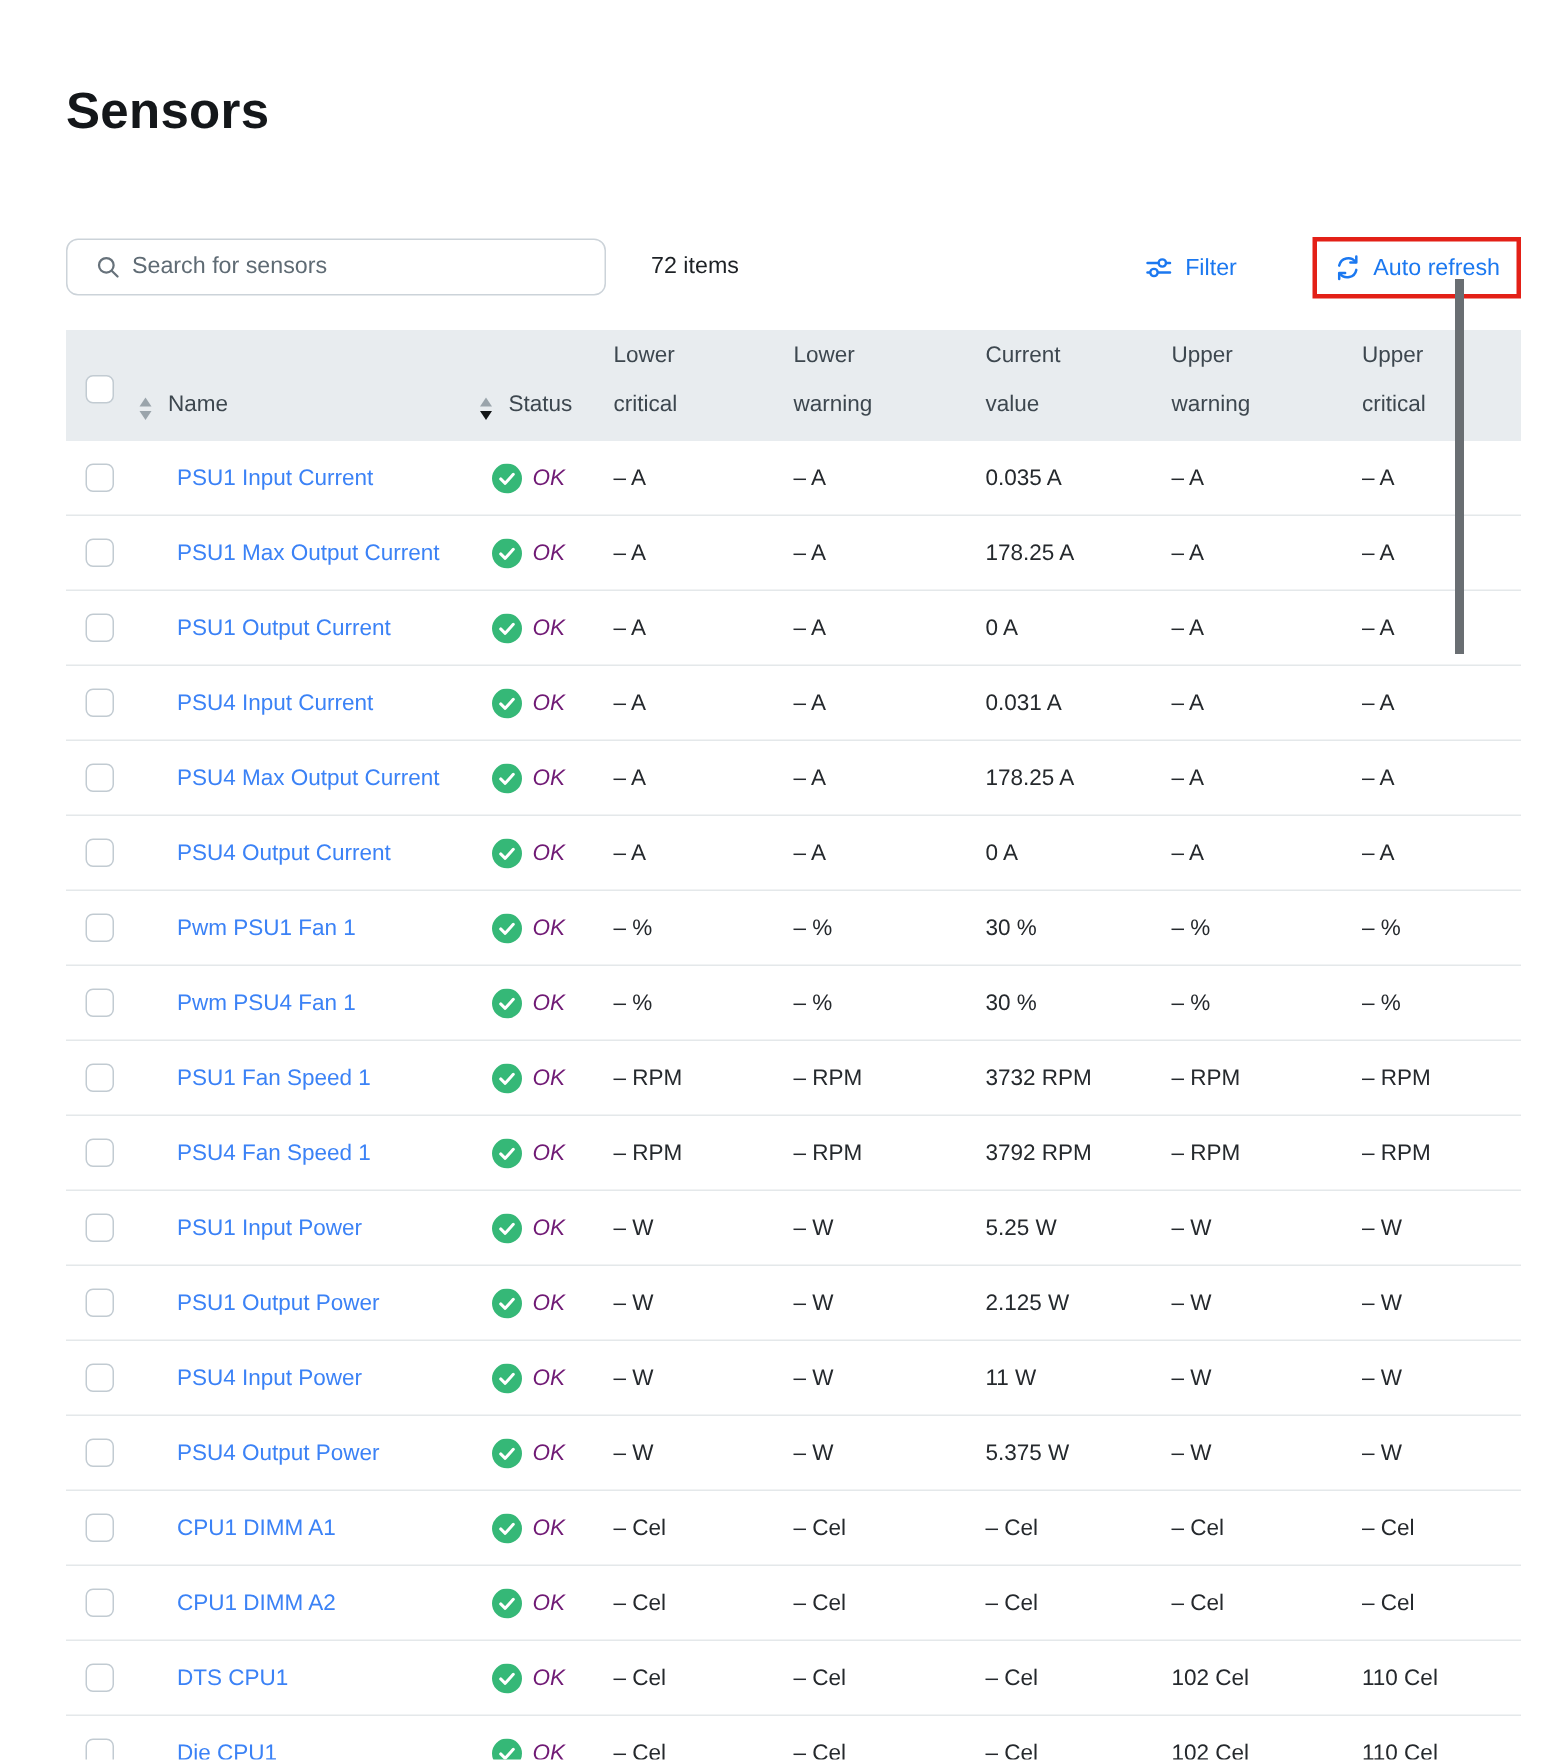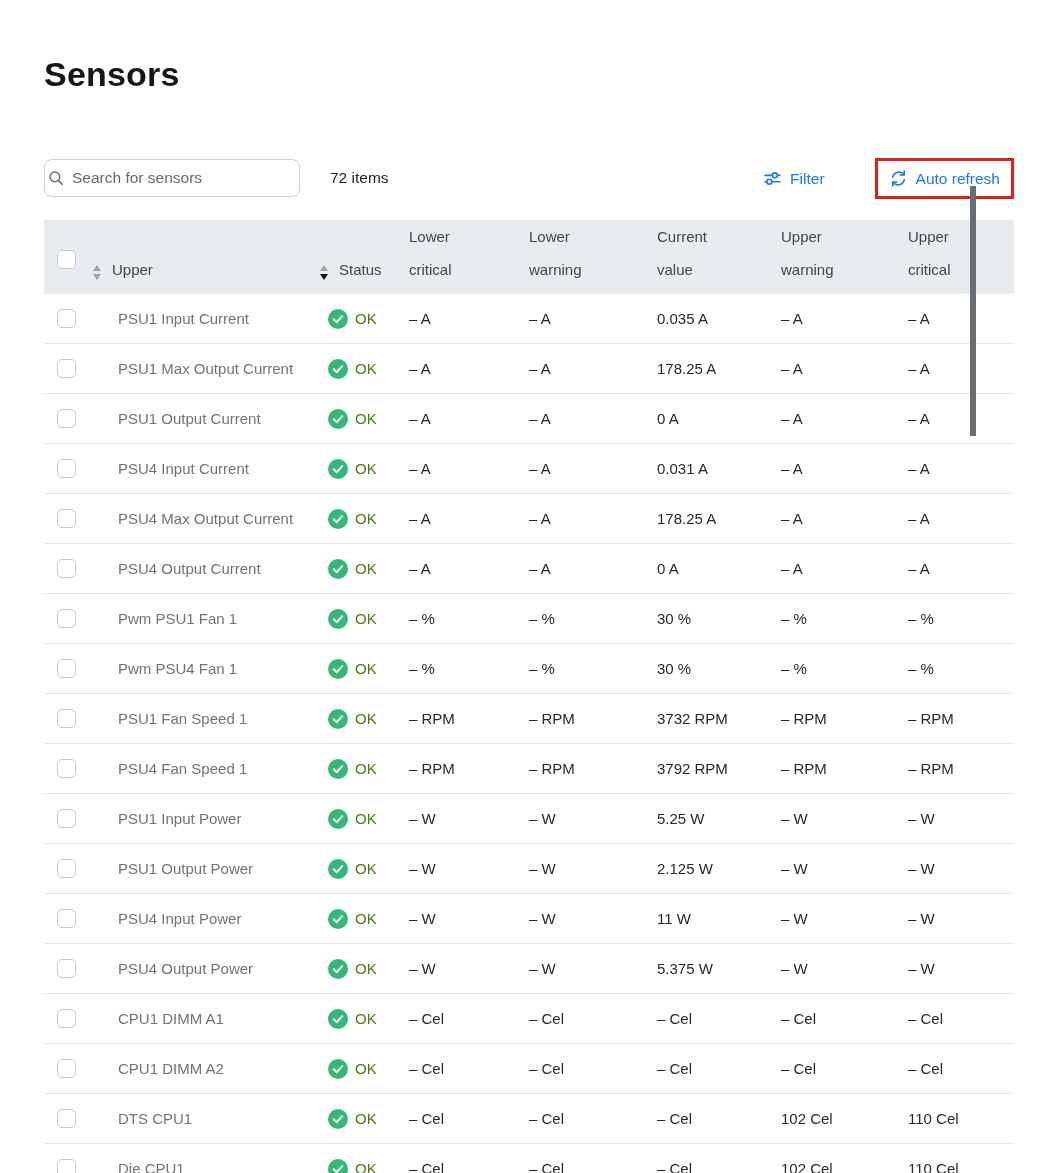--- a/index.html
+++ b/index.html
@@ -4,22 +4,22 @@
 <style>
   * { margin:0; padding:0; box-sizing:border-box; }
   html,body { width:1042px; height:1173px; overflow:hidden; background:#fff;
     font-family:"Liberation Sans", sans-serif; color:#1a1e21; }
   .page { position:relative; width:1042px; height:1173px; padding:26px 28px 0 44px;margin-top:25px; }
 
   .page-title { font-size:34px; font-weight:600; letter-spacing:0.2px; color:#14171a; margin-top:4px; }
 
   
   .toolbar { display:flex; align-items:center; margin-top:60px; height:48px; }
-  .search-box { display:flex; align-items:center; width:256px; height:38px;
-    border:1px solid #ccd3d9; border-radius:8px; padding:0 2px; background:#fff; }
+  .search-box { display:flex; align-items:center; width:360px; height:38px;
+    border:1px solid #ccd3d9; border-radius:8px; padding:0 18px; background:#fff; }
   .search-box input { border:none; outline:none; flex:1; font-size:15.5px; color:#2a3138;
     font-family:"Liberation Sans", sans-serif; margin-left:7px; background:transparent; }
   .search-box input::placeholder { color:#5f6b74; opacity:1; }
   .items-count { margin-left:30px; font-size:15.5px; color:#1d2125; }
   .spacer { flex:1; }
   .link-btn { display:flex; align-items:flex-end; gap:8px; background:none; border:none;
     color:#1b78f0; font-size:15.5px; font-weight:500; cursor:pointer;
     font-family:"Liberation Sans", sans-serif; }
   .annotation-box { margin-left:50px; border:3px solid #e32017; padding:8px 11px;
     display:flex; align-items:center; background:#fff; }
@@ -40,22 +40,22 @@
   .tri-down { width:0; height:0; border-left:4.5px solid transparent; border-right:4.5px solid transparent;
     border-top:6px solid #9aa4ab; }
   .tri-active { border-top-color:#121517; border-bottom-color:#121517; }
 
   .checkbox { width:19px; height:19px; border:1px solid #c2cbd2; border-radius:5px;
     background:#fff; cursor:pointer; }
 
   .tr { height:50px; align-items:center; border-bottom:1px solid #e4e8ea; background:#fff; }
   .td { font-size:15px; color:#25292d; }
   .td-check { padding-left:13px; }
-  .td-name { padding-left:25px; color:#737373; }
-  .td-status { display:flex; align-items:center; gap:7px; padding-left:8px; color:#4d7c0f; }
+  .td-name { padding-left:25px; color:#3b82f6; }
+  .td-status { display:flex; align-items:center; gap:7px; padding-left:8px; color:#701a75;font-style:italic; }
   .ok-badge { width:20px; height:20px; flex:0 0 20px; }
 
   .scrollbar-thumb { position:absolute; left:970px; top:161px; width:6px; height:250px;
     background:#696e72; }
   
 </style>
 </head>
 <body>
 
 <div class="page">
@@ -103,21 +103,21 @@
   <div class="sensors-table">
     <div class="grid-row thead">
       <div class="th th-check">
         <div class="checkbox"></div>
       </div>
       <div class="th">
         <span class="sort-arrows">
           <span class="tri-up"></span>
             <span class="tri-down"></span>
         </span>
-        <span class="th-label">Upper</span>
+        <span class="th-label">Name</span>
       </div>
       <div class="th">
         <span class="sort-arrows">
           <span class="tri-up"></span>
             <span class="tri-down tri-active"></span>
         </span>
         <span class="th-label">Status</span>
       </div>
       <div class="th">
         <span class="th-label narrow">Lower critical</span>

